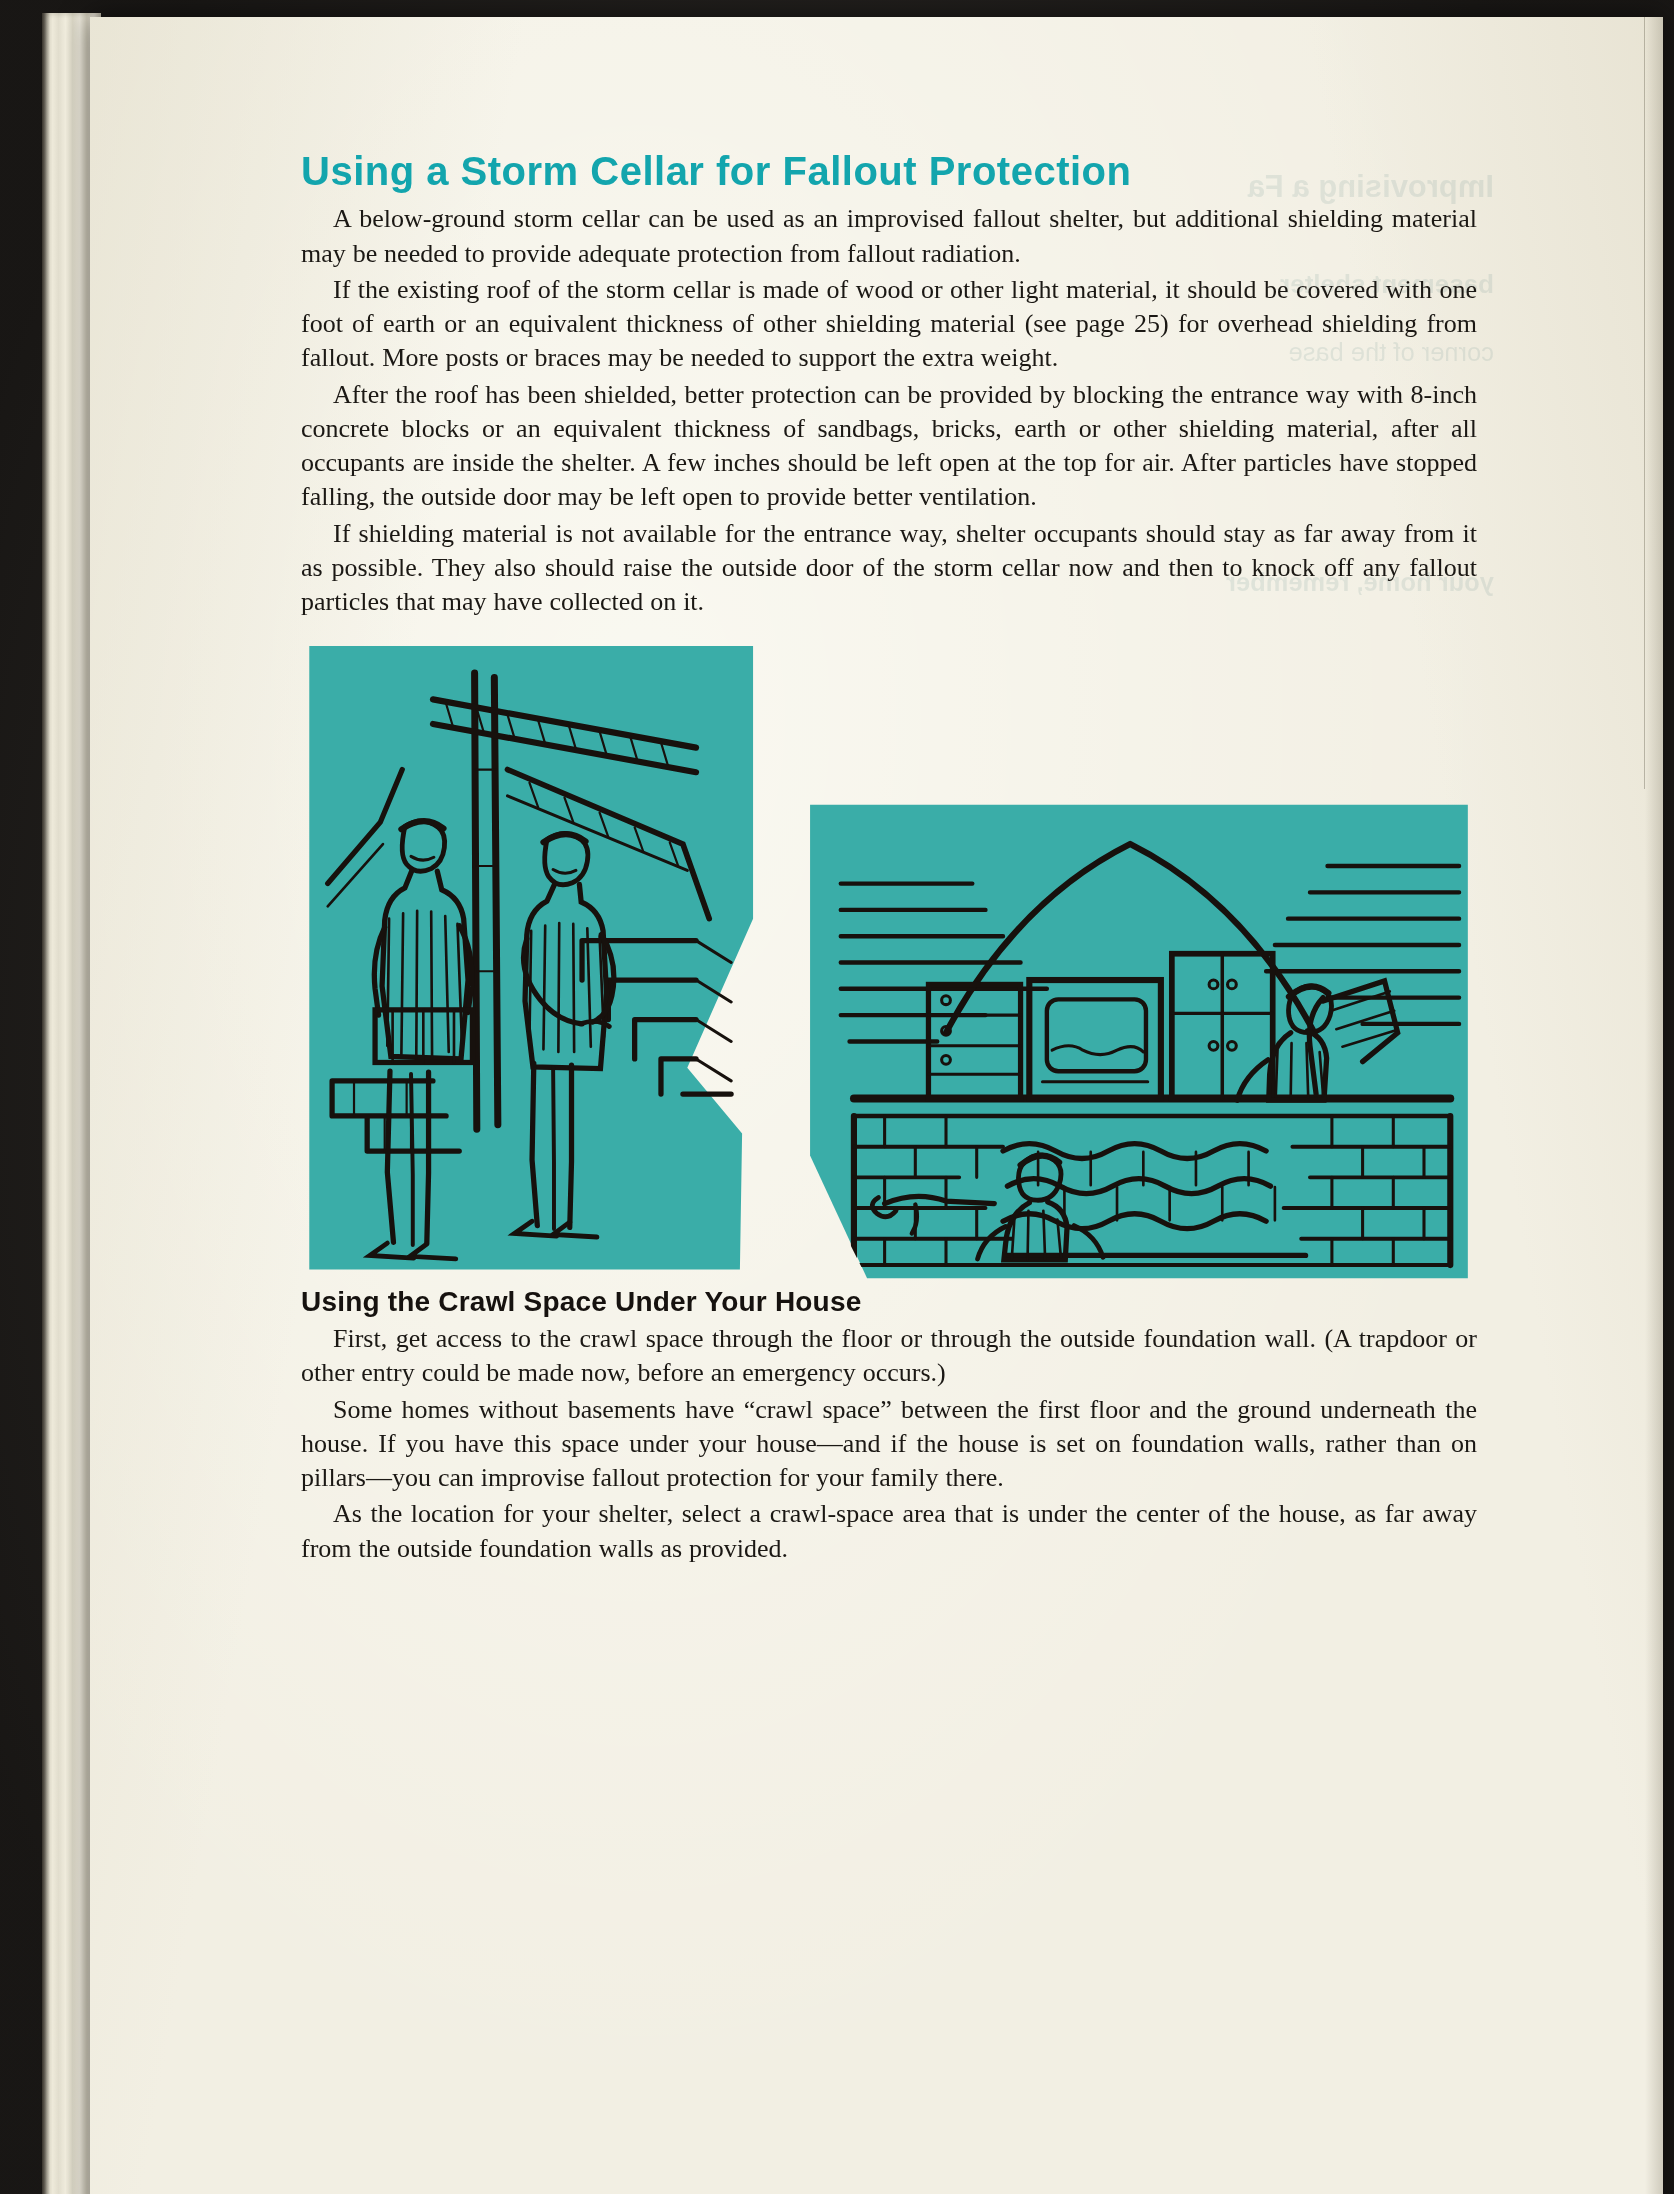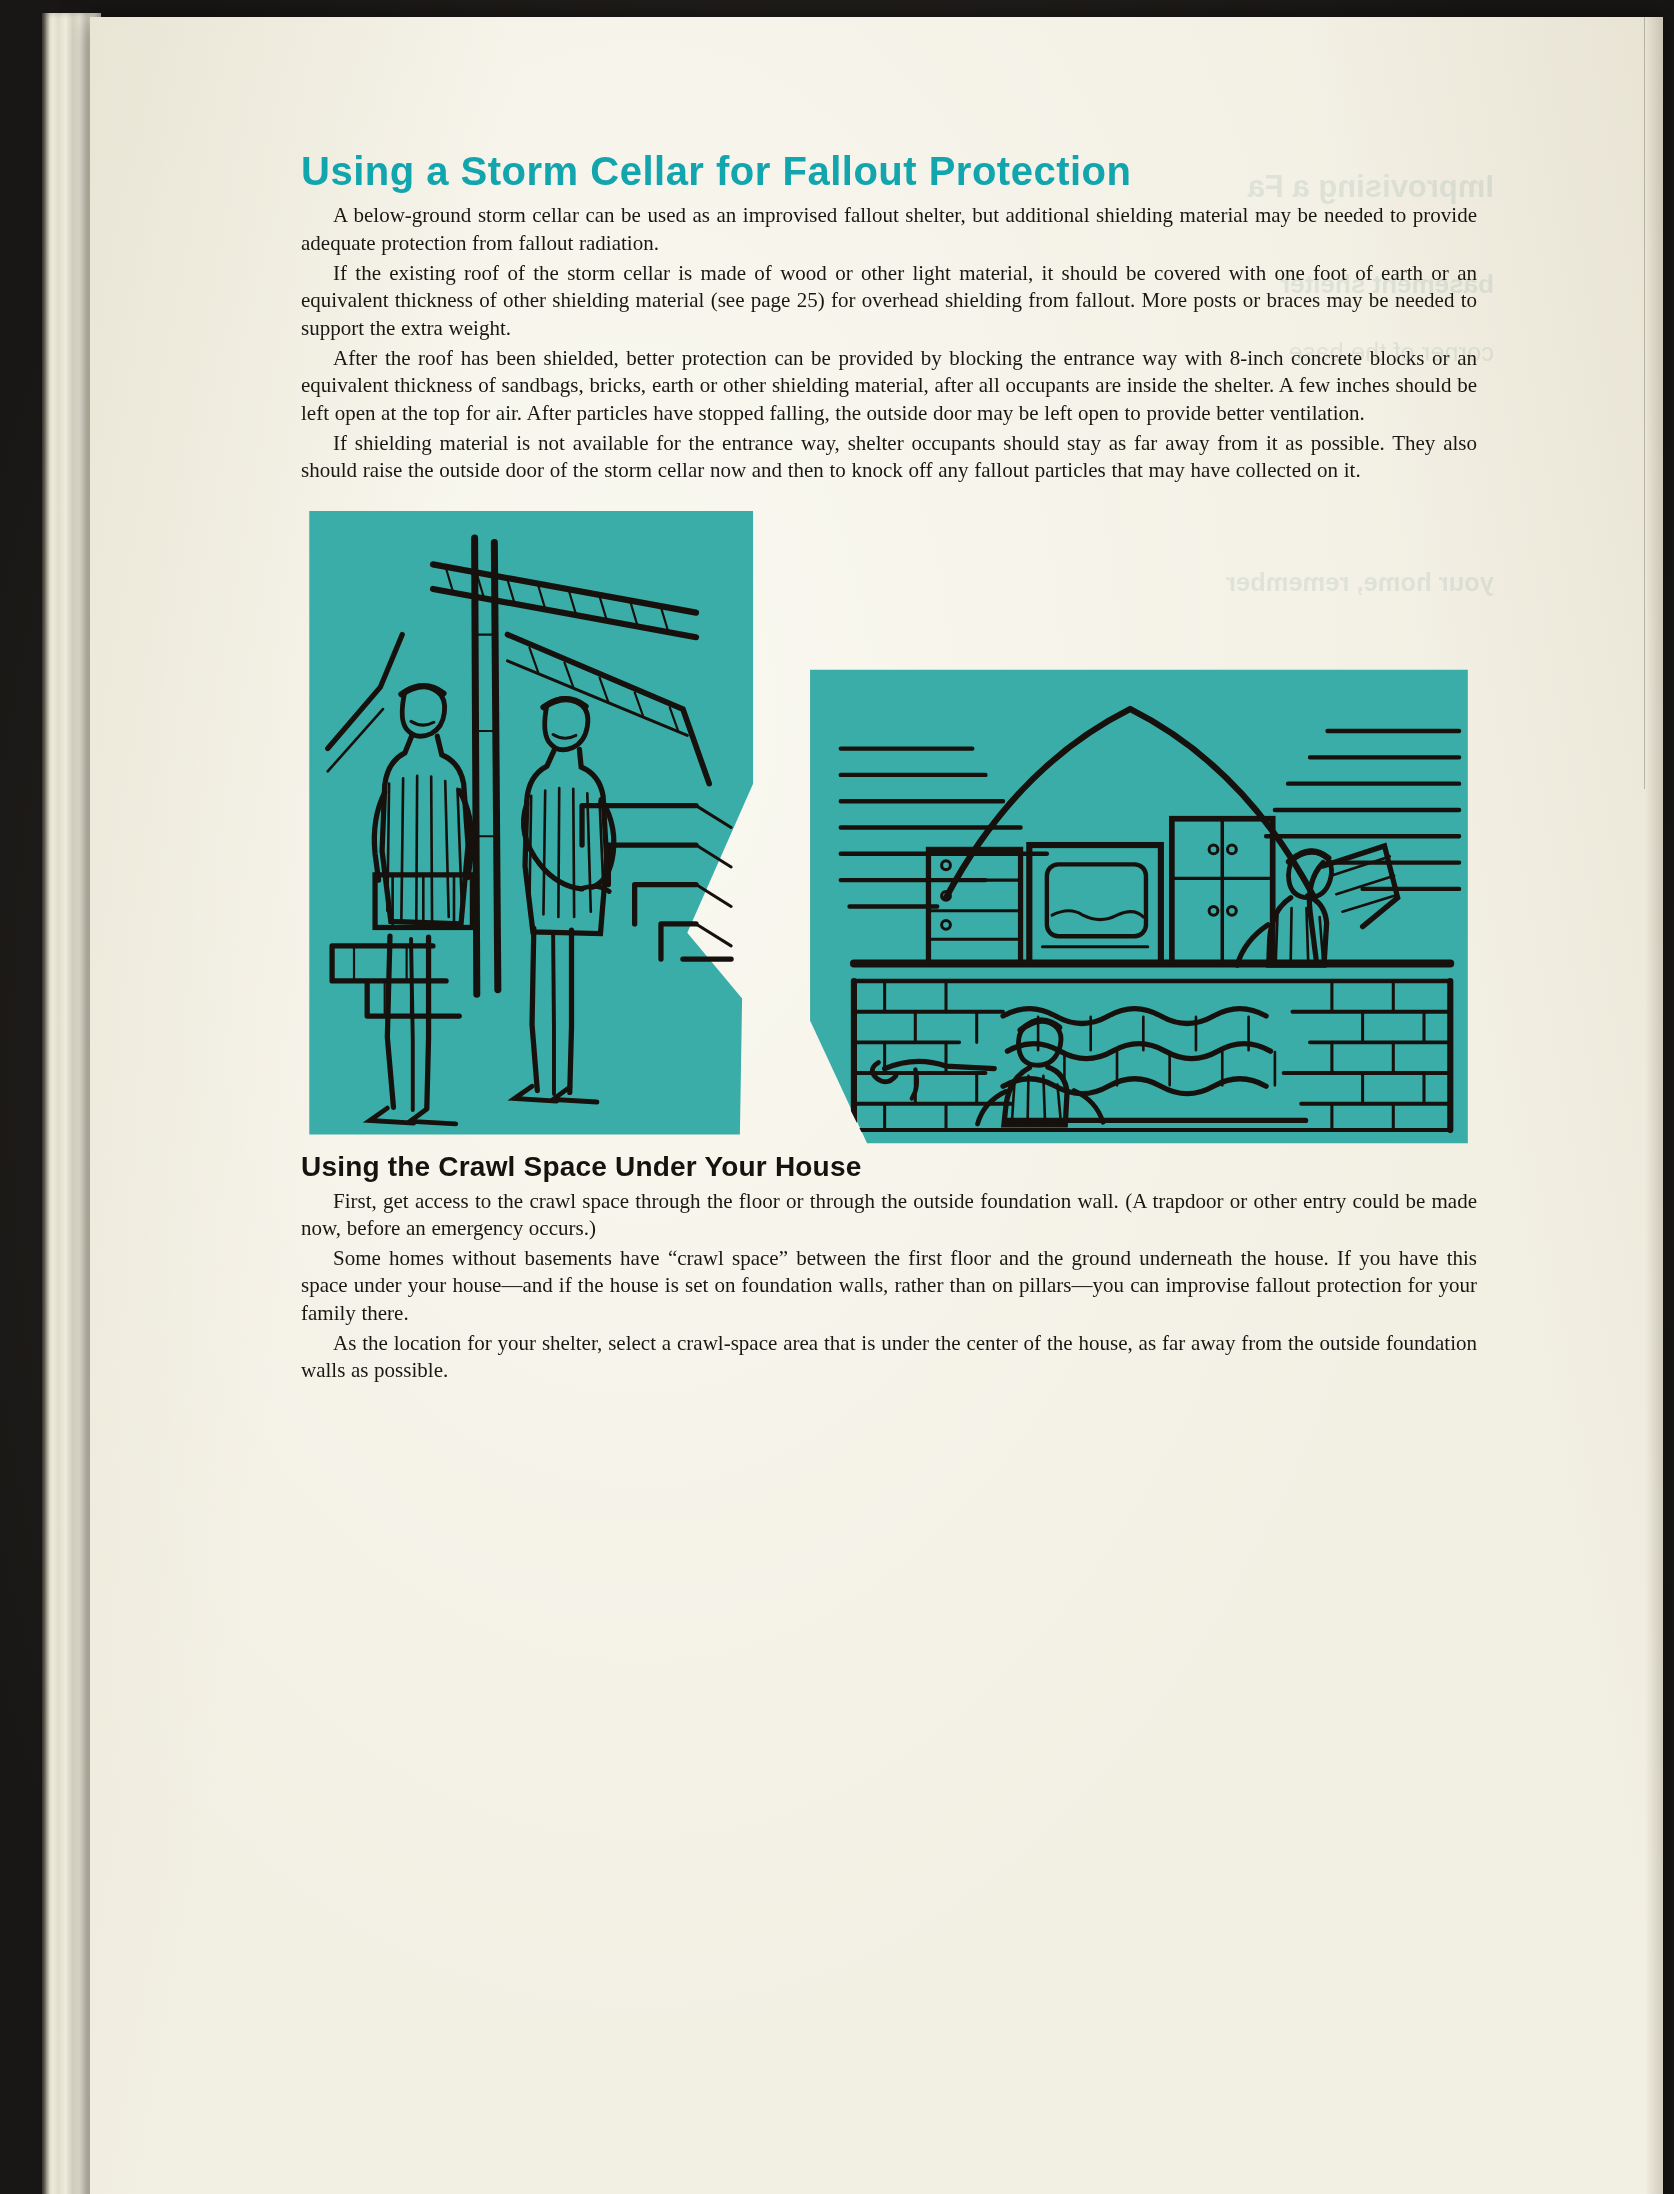--- a/index.html
+++ b/index.html
@@ -111,21 +111,21 @@
     font-weight: bold;
     font-size: 28px;
     letter-spacing: 0.2px;
     color: #16120f;
     margin: 0 0 4.4px 0;
     line-height: 1.1;
   }
 
   p.body {
     font-family: "Liberation Serif", serif;
-    font-size: 21px;
+    font-size: 26px;
     line-height: 1.32;
     color: #1b1814;
     margin: 0 0 1.8px 0;
     text-indent: 32px;
     text-align: justify;
     -webkit-hyphens: none;
     hyphens: none;
     word-spacing: 0.4px;
   }
 
@@ -331,18 +331,18 @@
             <path d="M1762,1340 q50,22 66,72" stroke-width="11"></path>
           </g>
         </g>
       </svg>
     </div>
 
     <h2 class="sub-head">Using the Crawl Space Under Your House</h2>
 
     <p class="body">First, get access to the crawl space through the floor or through the outside foundation wall. (A trapdoor or other entry could be made now, before an emergency occurs.)</p>
     <p class="body">Some homes without basements have “crawl space” between the first floor and the ground underneath the house. If you have this space under your house—and if the house is set on foundation walls, rather than on pillars—you can improvise fallout protection for your family there.</p>
-    <p class="body">As the location for your shelter, select a crawl-space area that is under the center of the house, as far away from the outside foundation walls as possible.</p>
+    <p class="body">As the location for your shelter, select a crawl-space area that is under the center of the house, as far away from the outside foundation walls as provided.</p>
 
   </div>
 
 </div>
 
 
 </body></html>

